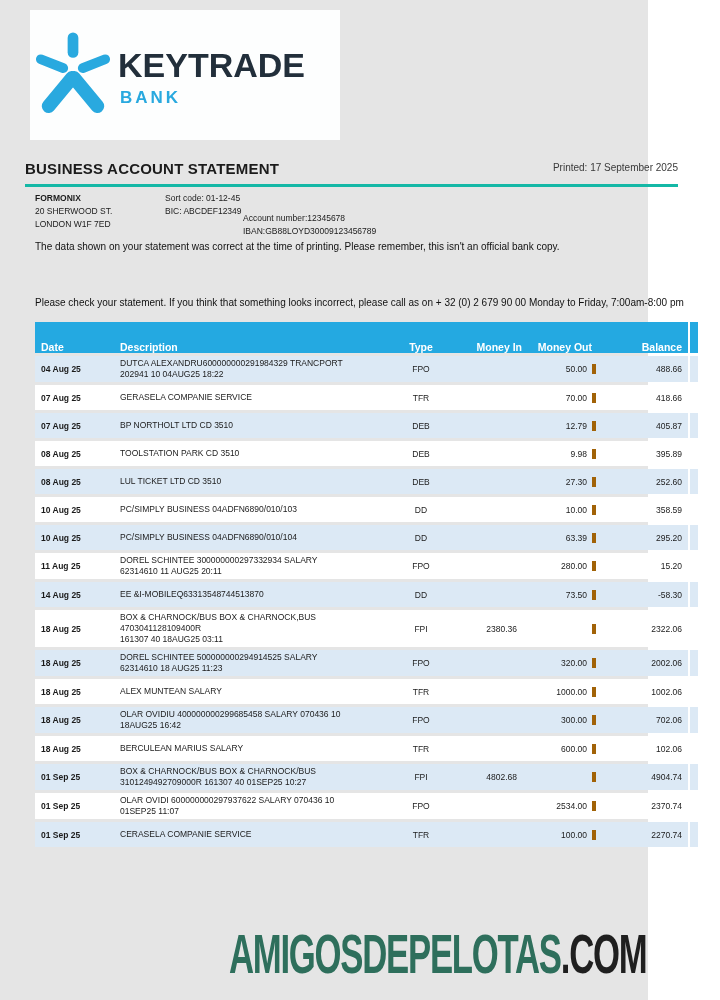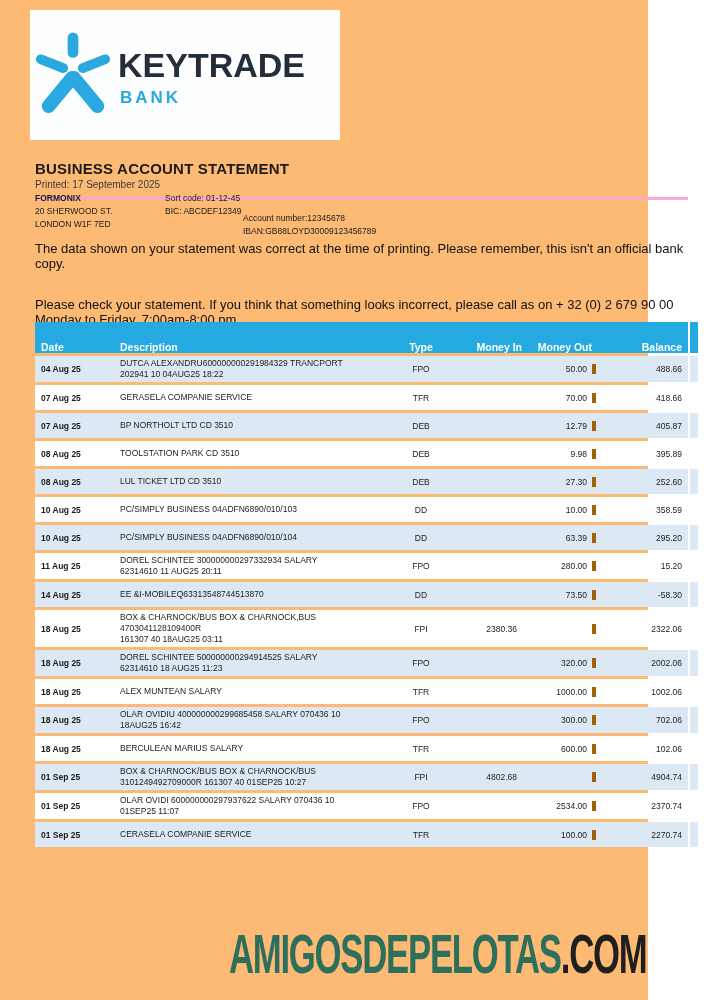--- a/index.html
+++ b/index.html
@@ -13,50 +13,50 @@
   }
   *{box-sizing:border-box;margin:0;padding:0;}
   html,body{width:720px;height:1000px;}
   body{
     background:#ffffff;
     font-family:"Liberation Sans", sans-serif;
     color:var(--ink);
     position:relative;
     overflow:hidden;
   }
-  .page{position:relative;width:648px;height:1000px;background:#fdba74;}
+  .page{position:relative;width:648px;height:1000px;background:#e5e5e5;}
 
   
   .logo-box{position:absolute;left:30px;top:10px;width:310px;height:130px;background:#fdfefe;}
   .star-svg{position:absolute;left:4px;top:20px;}
   .brand-name{
     position:absolute;left:88px;top:36px;
     font-size:34px;font-weight:bold;color:var(--brand-navy);letter-spacing:0px;
   }
   .brand-sub{
     position:absolute;left:90px;top:78px;
     font-size:17px;font-weight:bold;color:var(--brand-cyan);letter-spacing:3px;
   }
 
   
   .title-row{
-    position:absolute;left:35px;top:160px;width:653px;
+    position:absolute;left:25px;top:160px;width:653px;
     display:flex;justify-content:space-between;align-items:flex-start;
-    border-bottom:3px solid #f9a8d4;padding-bottom:7px;flex-direction:column;
+    border-bottom:3px solid #14b8a6;padding-bottom:7px;
   }
   .doc-title{font-size:15px;font-weight:bold;letter-spacing:0.2px;}
   .printed{font-size:10px;color:#3a3a3a;margin-top:2px;}
 
   
   .account-row{position:absolute;left:35px;top:192px;width:653px;height:46px;font-size:8.5px;line-height:13px;}
   .acct-name{font-weight:bold;}
   .acct-col2{position:absolute;left:130px;top:0;}
   .acct-col3{position:absolute;left:208px;top:0;margin-top:20px;}
 
-  .notice{position:absolute;left:35px;width:653px;font-size:13px;color:#111;}
+  .notice{position:absolute;left:35px;width:653px;font-size:10px;color:#111;}
   .notice-1{top:241px;}
   .notice-2{top:297px;}
 
   
   .stable{position:absolute;left:35px;top:322px;width:663px;}
   .row-wrap{display:flex;margin-bottom:3px;}
   .trow{
     display:grid;
     grid-template-columns:85px 272px 58px 72px 70px 96px;
     width:653px;align-items:center;background:#fff;

